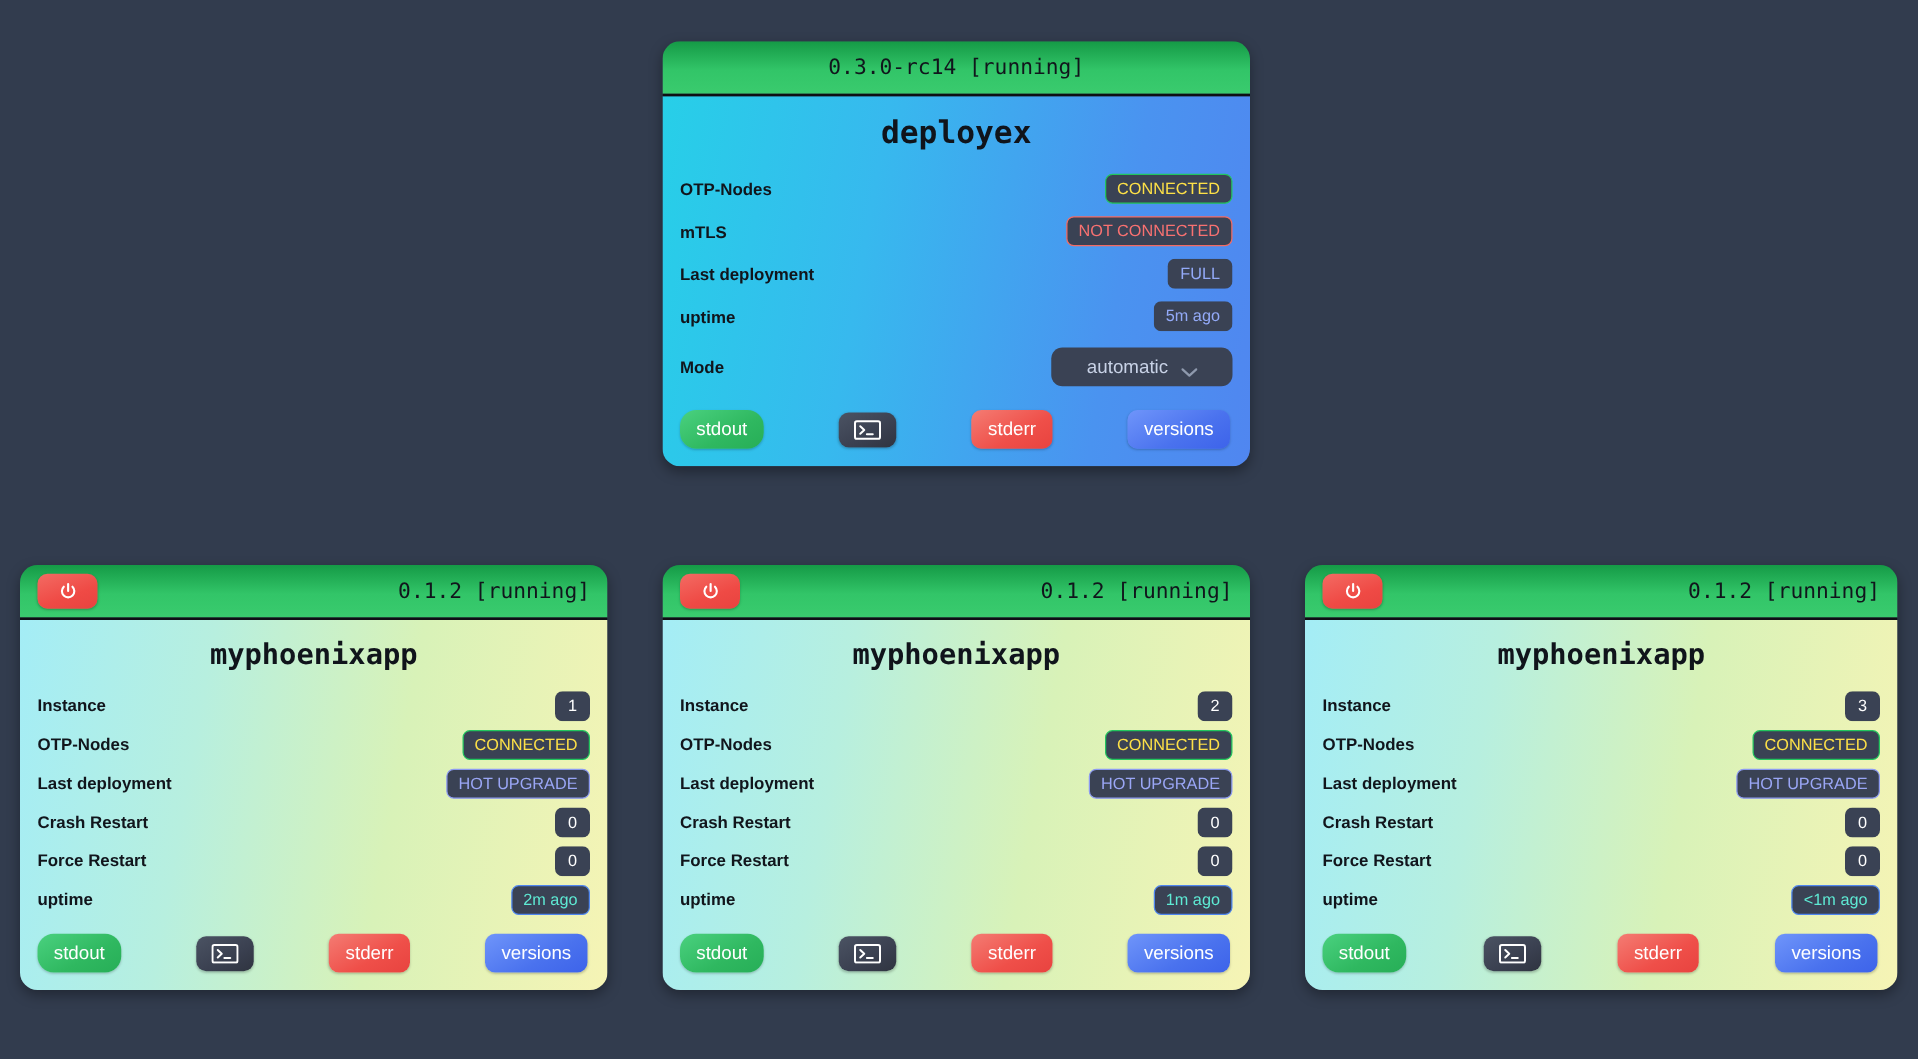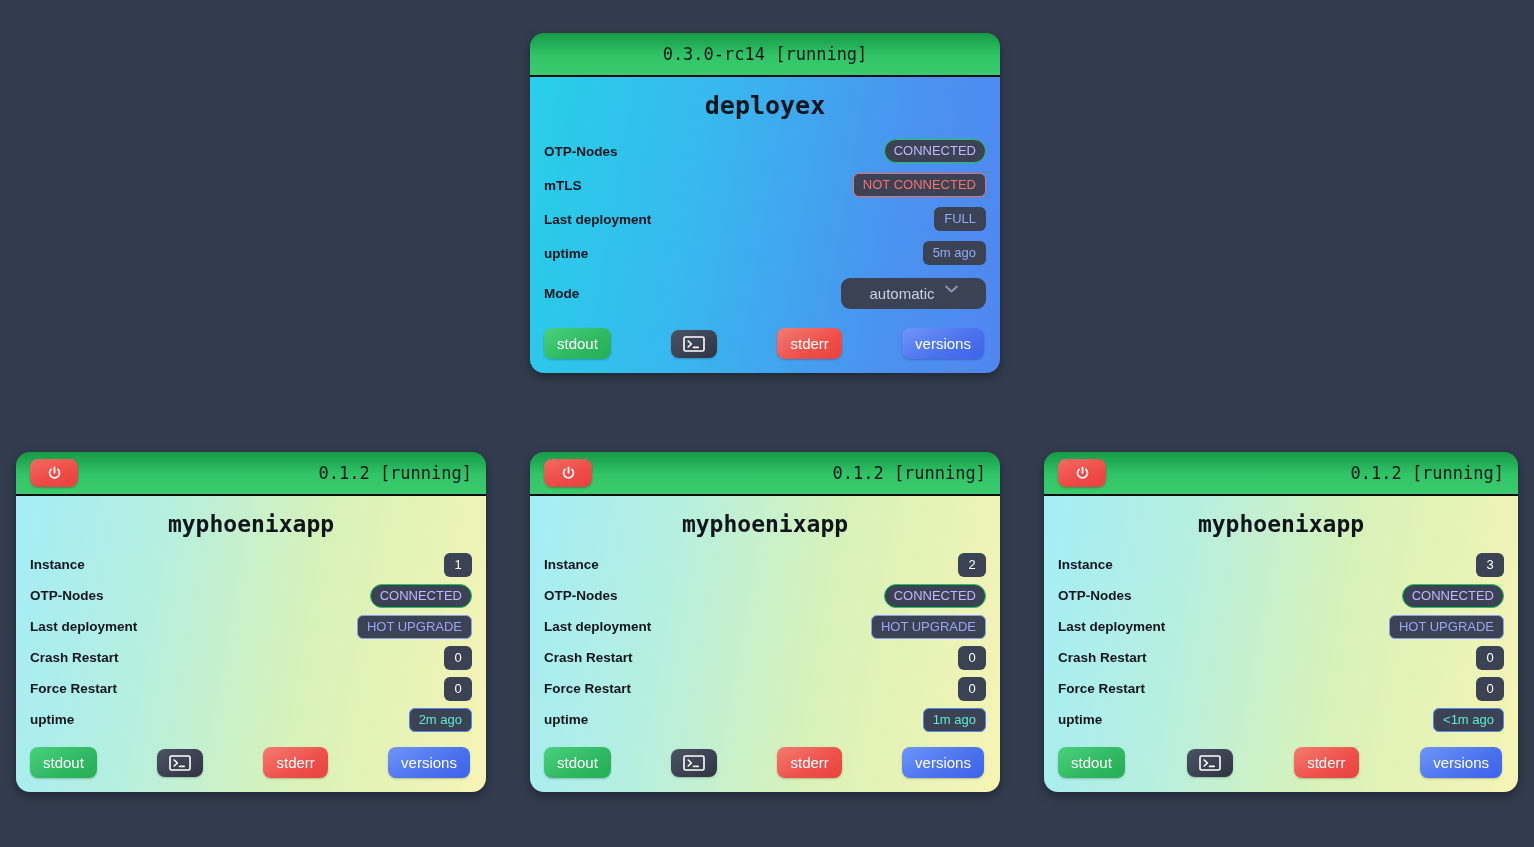--- a/index.html
+++ b/index.html
@@ -102,35 +102,35 @@
     background: #3a4254;
     border-radius: 6px;
     padding: 3px 9px;
     font-size: 13px;
     line-height: 16px;
     color: #ffffff;
     border: 1.5px solid transparent;
     white-space: nowrap;
     display: inline-block;
   }
-  .badge.green { color: #c4b5fd; border-color: #22c55e; border-radius: 12px; }
+  .badge.green { color: #fde047; border-color: #22c55e; }
   .badge.red   { color: #f87171; border-color: #f26b63; }
   .badge.blue-text { color: #93aaf8; border-color: transparent; }
   .badge.yellow { color: #f5d33a; border-color: #f2cf2e; }
   .badge.purple { color: #9aa6f5; border-color: #8d9bf2; }
   .badge.blue-outline { color: #5eead4; border-color: #4f86ef; text-align: center; }
   .badge.counter { color: #ffffff; border-color: transparent; min-width: 28px; text-align: center; padding: 3px 8px; }
 
   
   .dropdown {
     background: #3a4254;
     border-radius: 9px;
     padding: 7px 16px;
     display: flex;
-    align-items: flex-start;
+    align-items: flex-end;
     gap: 10px;
     min-width: 145px;
     justify-content: center;
     cursor: pointer;
     border: none;
   }
   .dropdown-label { font-size: 15px; color: #c8d2e6; }
   .chev { width: 13px; height: 8px; display: block; }
 
   
@@ -144,21 +144,21 @@
   .btn {
     border: none;
     border-radius: 8px;
     font-size: 15px;
     color: #ffffff;
     padding: 7px 13px;
     cursor: pointer;
     font-family: "Liberation Sans", sans-serif;
     box-shadow: 0 1px 2px rgba(0,0,0,0.22);
   }
-  .btn-stdout  { background: linear-gradient(150deg, #4ad17f 0%, #2fb860 60%, #27ae57 100%); }
+  .btn-stdout  { background: linear-gradient(150deg, #4ad17f 0%, #2fb860 60%, #27ae57 100%); border-radius: 13px; }
   .btn-stderr  { background: linear-gradient(150deg, #f47c73 0%, #ef4f49 60%, #e8433f 100%); }
   .btn-versions{ background: linear-gradient(150deg, #6f95fa 0%, #4a72ee 60%, #3d63ea 100%); }
   .btn-term {
     background: linear-gradient(150deg, #4b5363 0%, #3a4050 60%, #2f3440 100%);
     padding: 6px 12px;
     display: flex;
     align-items: center;
     justify-content: center;
   }
   .term-ico { width: 22px; height: 16px; display: block; }

